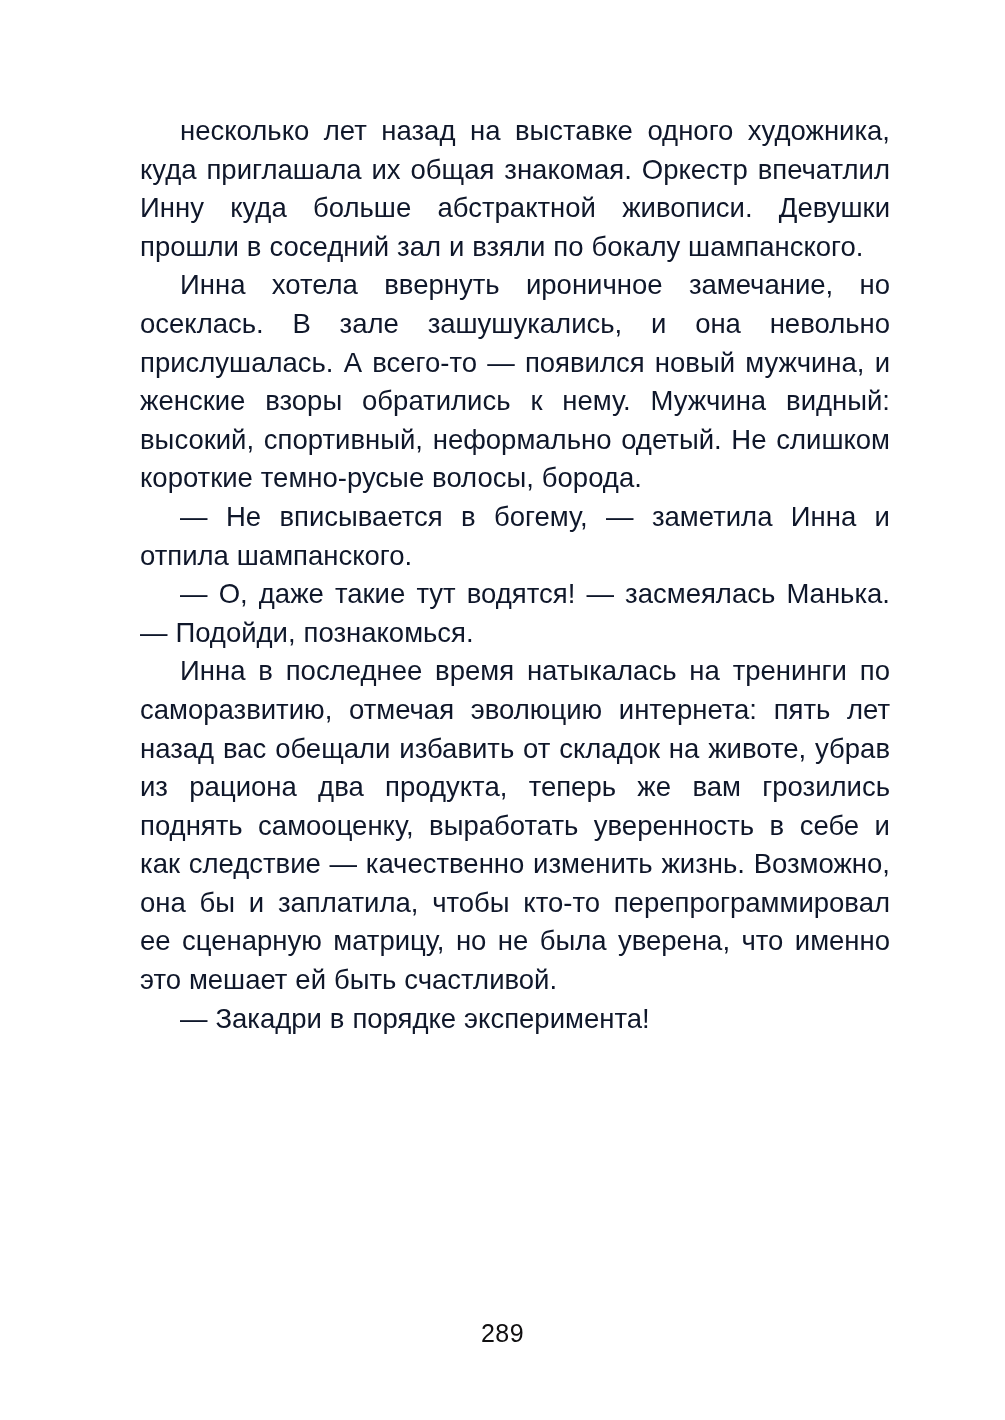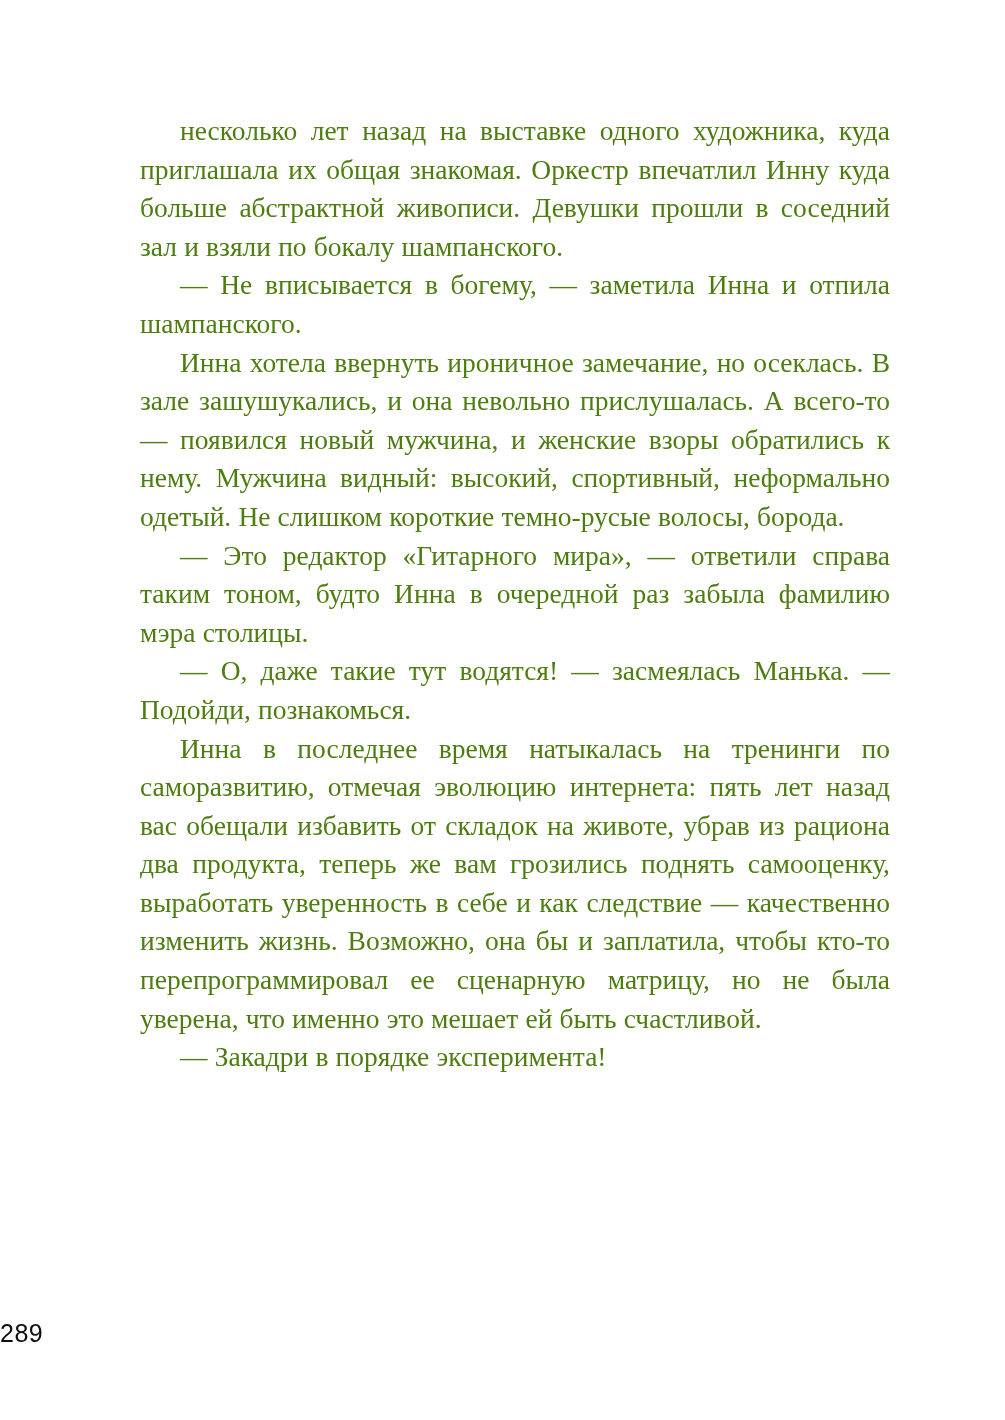--- a/index.html
+++ b/index.html
@@ -19,59 +19,58 @@
 
   .text-block {
     position: absolute;
     left: 140px;
     top: 112px;
     width: 750px;
   }
 
   .para {
     margin: 0;
-    font-family: Liberation Serif, serif;
+    font-family: Liberation Sans, sans-serif;
     font-size: 27.5px;
     line-height: 38.6px;
-    color: #4d7c0f;
+    color: #0f172a;
     text-align: justify;
     text-justify: inter-word;
     text-indent: 40px;
     hyphens: manual;
     -webkit-hyphens: manual;
     word-spacing: 0.01em;
   }
 
   .para.last-line-left {
     text-align-last: left;
   }
 
   .page-number {
     position: absolute;
     left: 0;
     top: 1318px;
     width: 1005px;
-    text-align: left;
+    text-align: center;
     font-family: "Liberation Sans", "DejaVu Sans", sans-serif;
     font-size: 25px;
     line-height: 30px;
     color: #100f10;
     letter-spacing: 0.5px;
   }
 </style>
 </head>
 <body>
 
 <div class="page">
 
   <div class="text-block">
     <p class="para last-line-left">несколько лет назад на выставке одного художника, куда приглашала их общая знакомая. Оркестр впечатлил Инну куда больше абстрактной живописи. Девушки прошли в соседний зал и взяли по бокалу шампанского.</p>
+    <p class="para last-line-left">Инна хотела ввернуть ироничное замечание, но осеклась. В зале зашушукались, и она невольно прислушалась. А всего-то — появился новый мужчина, и женские взоры обратились к нему. Мужчина видный: высокий, спортивный, неформально одетый. Не слишком короткие темно-русые волосы, борода.</p>
     <p class="para last-line-left">— Не вписывается в богему, — заметила Инна и отпила шампанского.</p>
-    <p class="para last-line-left">Инна хотела ввернуть ироничное замечание, но осеклась. В зале зашушукались, и она невольно прислушалась. А всего-то — появился новый мужчина, и женские взоры обратились к нему. Мужчина видный: высокий, спортивный, неформально одетый. Не слишком короткие темно-русые волосы, борода.</p>
-    <p class="para last-line-left">— Это редактор «Гитарного мира», — ответили справа таким тоном, будто Инна в очередной раз забыла фамилию мэра столицы.</p>
     <p class="para last-line-left">— О, даже такие тут водятся! — засмеялась Манька. — Подойди, познакомься.</p>
     <p class="para last-line-left">Инна в последнее время натыкалась на тренинги по саморазвитию, отмечая эволюцию интернета: пять лет назад вас обещали избавить от складок на животе, убрав из рациона два продукта, теперь же вам грозились поднять самооценку, выработать уверенность в себе и как следствие — качественно изменить жизнь. Возможно, она бы и заплатила, чтобы кто-то перепрограммировал ее сценарную матрицу, но не была уверена, что именно это мешает ей быть счастливой.</p>
     <p class="para last-line-left">— Закадри в порядке эксперимента!</p>
   </div>
 
   <div class="page-number">289</div>
 
 </div>
 
 </body></html>

